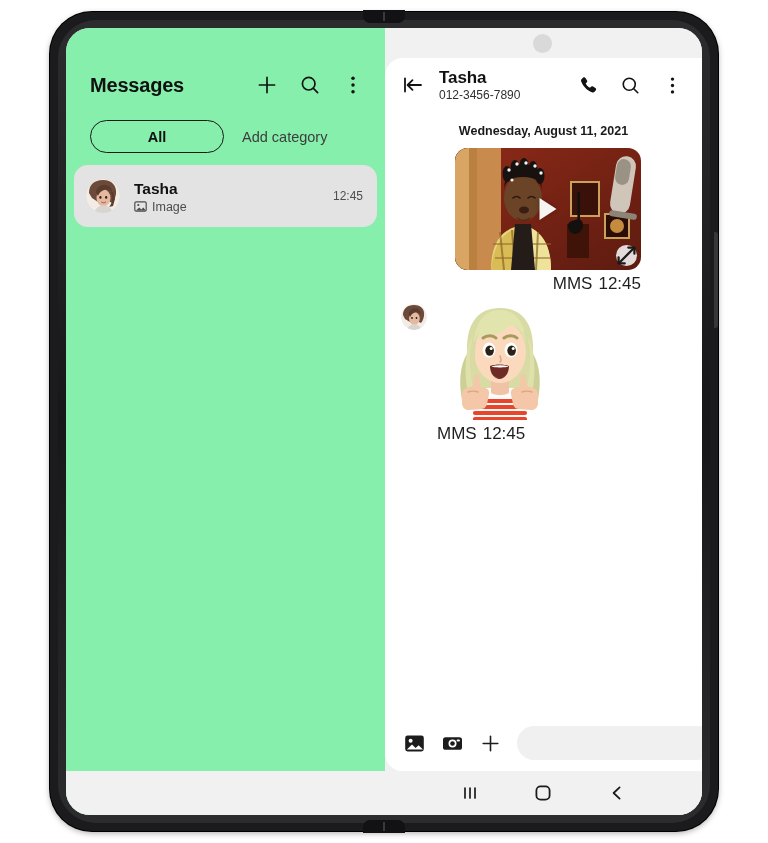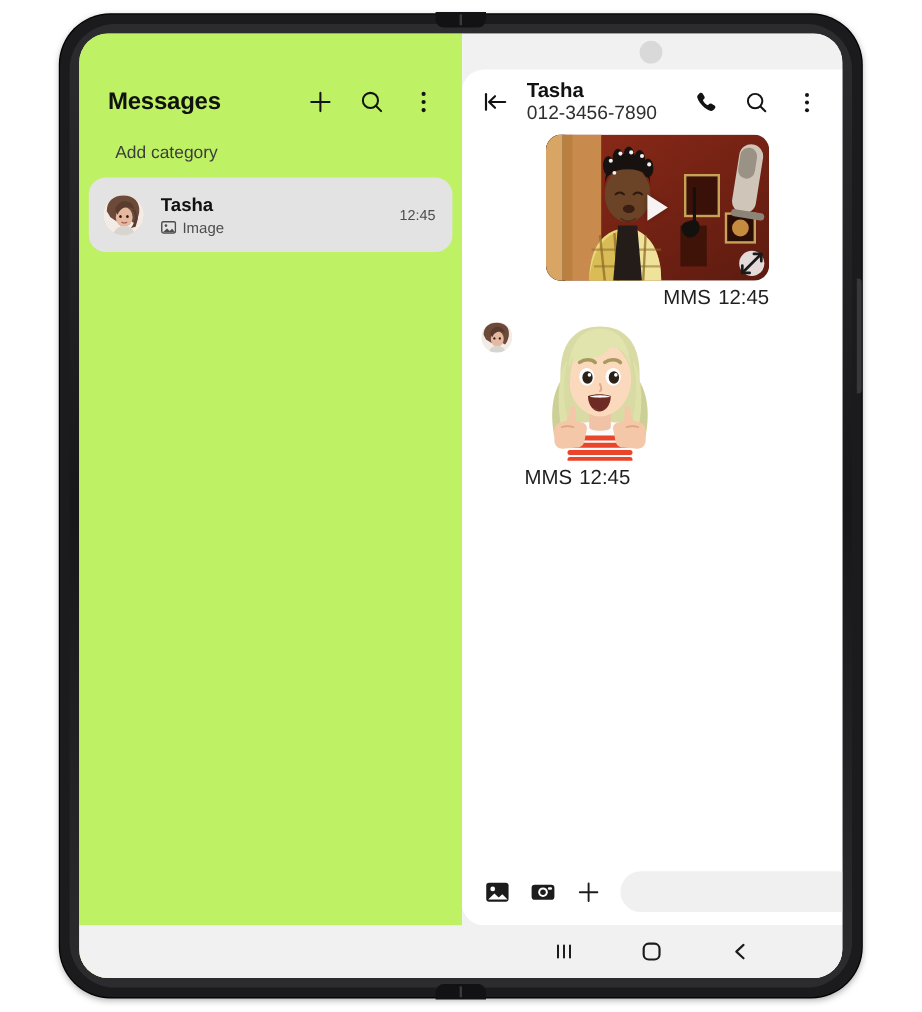--- a/index.html
+++ b/index.html
@@ -106,21 +106,21 @@
   
   .panes {
     position: absolute; left: 0; top: 0;
     width: 100%; height: 100%;
     display: flex;
   }
 
   
   .pane-left {
     width: 319px; height: 100%;
-    background: #bef264;
+    background: #86efac;
     position: relative;
     padding-top: 30px;
   }
 
   .list-header {
     height: 54px;
     display: flex; align-items: center;
     padding: 0 20px 0 24px;
   }
   .list-title {
@@ -228,21 +228,21 @@
     padding: 0 18px 0 16px;
     gap: 14px;
   }
   .back-ic { width: 24px; height: 24px; cursor: pointer; flex: none; }
   .thread-who { flex: 1; min-width: 0; }
   .thread-name {
     font-size: 17px; font-weight: 700; color: #111;
     line-height: 19px; letter-spacing: -.1px;
   }
   .thread-num {
-    font-size: 16px; color: #2f2f2f; margin-top: 1px;
+    font-size: 12px; color: #2f2f2f; margin-top: 1px;
   }
   .thread-actions { display: flex; align-items: center; gap: 18px; }
 
   .date-divider {
     text-align: center;
     font-size: 12.5px; font-weight: 700; color: #1a1a1a;
     padding: 12px 0 10px;
   }
 
   .msg-row {
@@ -401,20 +401,21 @@
               <svg width="22" height="22" viewBox="0 0 22 22" fill="none">
                 <circle cx="11" cy="4.3" r="1.75" fill="#131313"></circle>
                 <circle cx="11" cy="11" r="1.75" fill="#131313"></circle>
                 <circle cx="11" cy="17.7" r="1.75" fill="#131313"></circle>
               </svg>
             </div>
           </div>
         </div>
 
         <div class="chips-row">
+          <div class="chip-all">All</div>
           <div class="chip-add">Add category</div>
         </div>
 
         <div class="conv-item">
           <div class="avatar">
             <svg viewBox="0 0 34 34">
               <defs>
                 <clipPath id="avClipA">
                     <circle cx="17" cy="17" r="17"></circle>
                   </clipPath>
@@ -489,20 +490,21 @@
               <div class="ic-btn">
                 <svg width="21" height="21" viewBox="0 0 22 22" fill="none">
                   <circle cx="11" cy="4.3" r="1.75" fill="#131313"></circle>
                   <circle cx="11" cy="11" r="1.75" fill="#131313"></circle>
                   <circle cx="11" cy="17.7" r="1.75" fill="#131313"></circle>
                 </svg>
               </div>
             </div>
           </div>
 
+          <div class="date-divider">Wednesday, August 11, 2021</div>
 
           <div class="msg-row no-avatar">
             <div class="msg-body">
               <div class="video-bubble">
                 <svg viewBox="0 0 186 122" preserveAspectRatio="xMidYMid slice">
                   <defs>
                     <linearGradient id="wallG" x1="0" y1="0" x2="1" y2="1">
                       <stop offset="0" stop-color="#8d2a18"></stop>
                         <stop offset="1" stop-color="#5d1b10"></stop>
                     </linearGradient>

